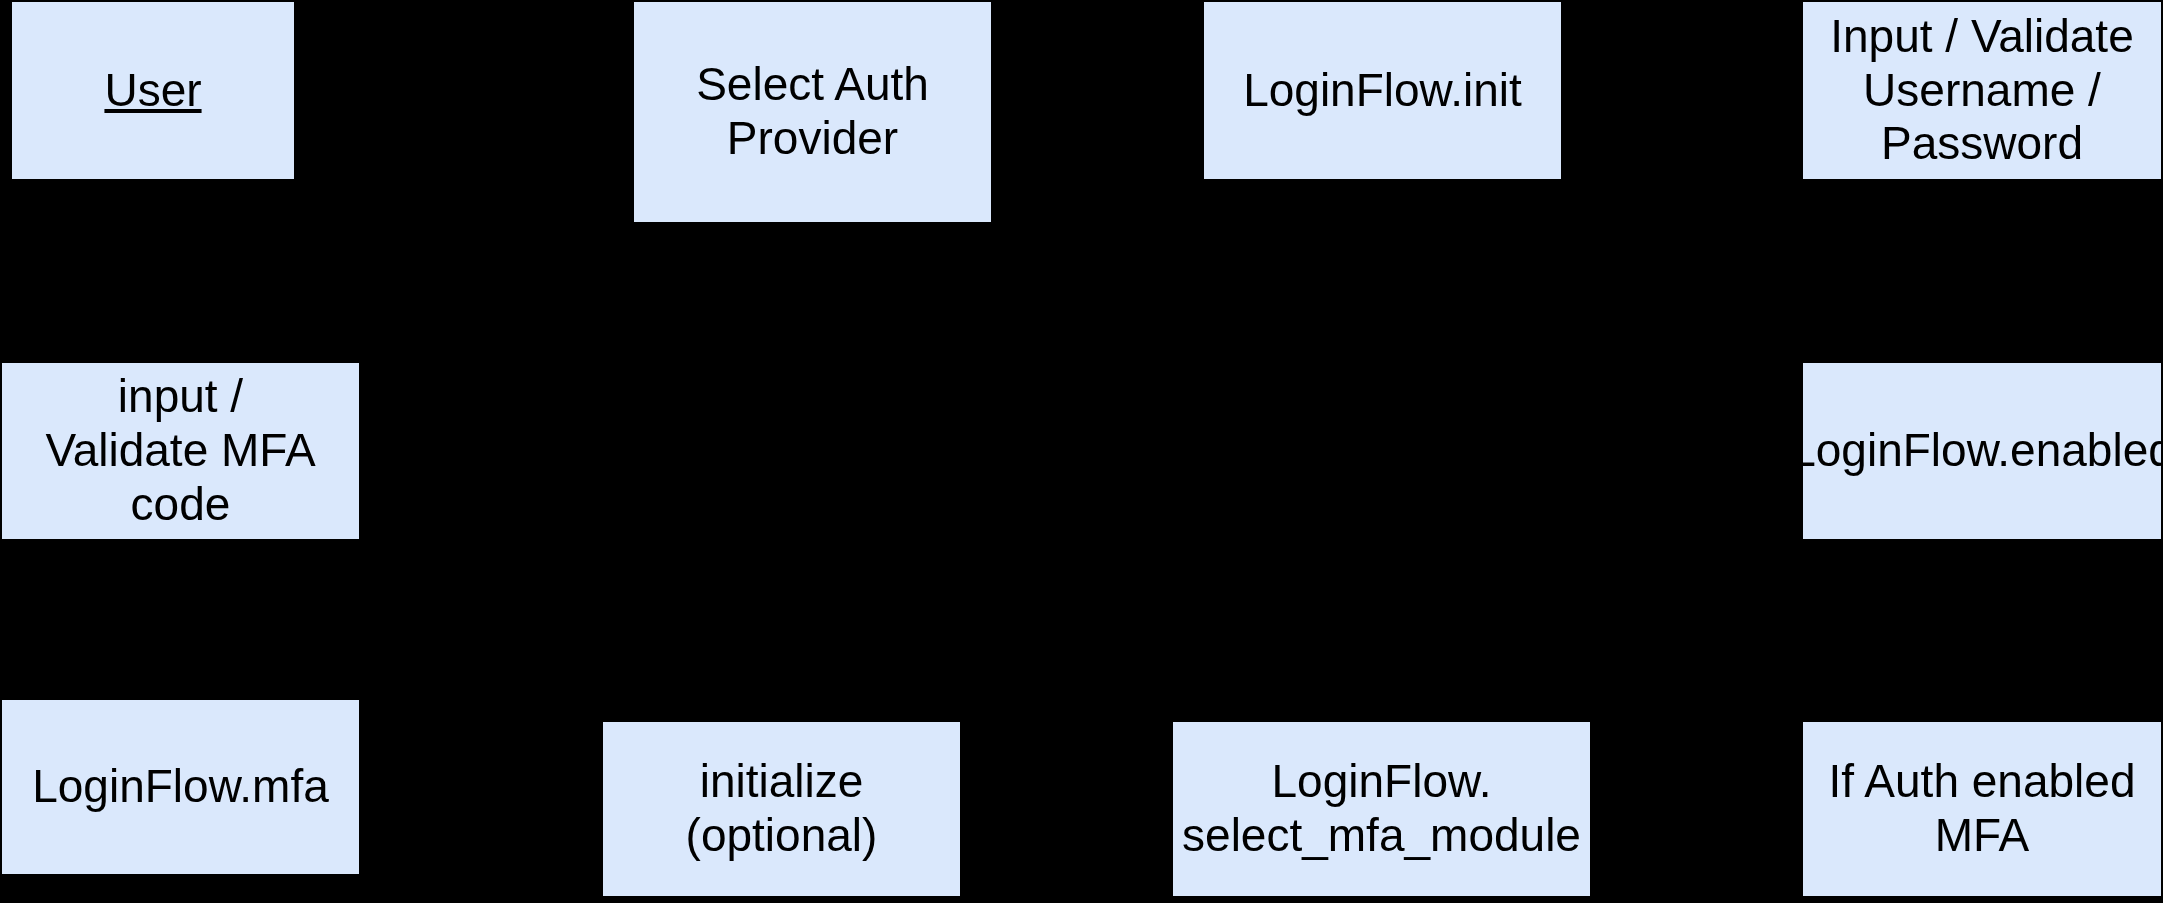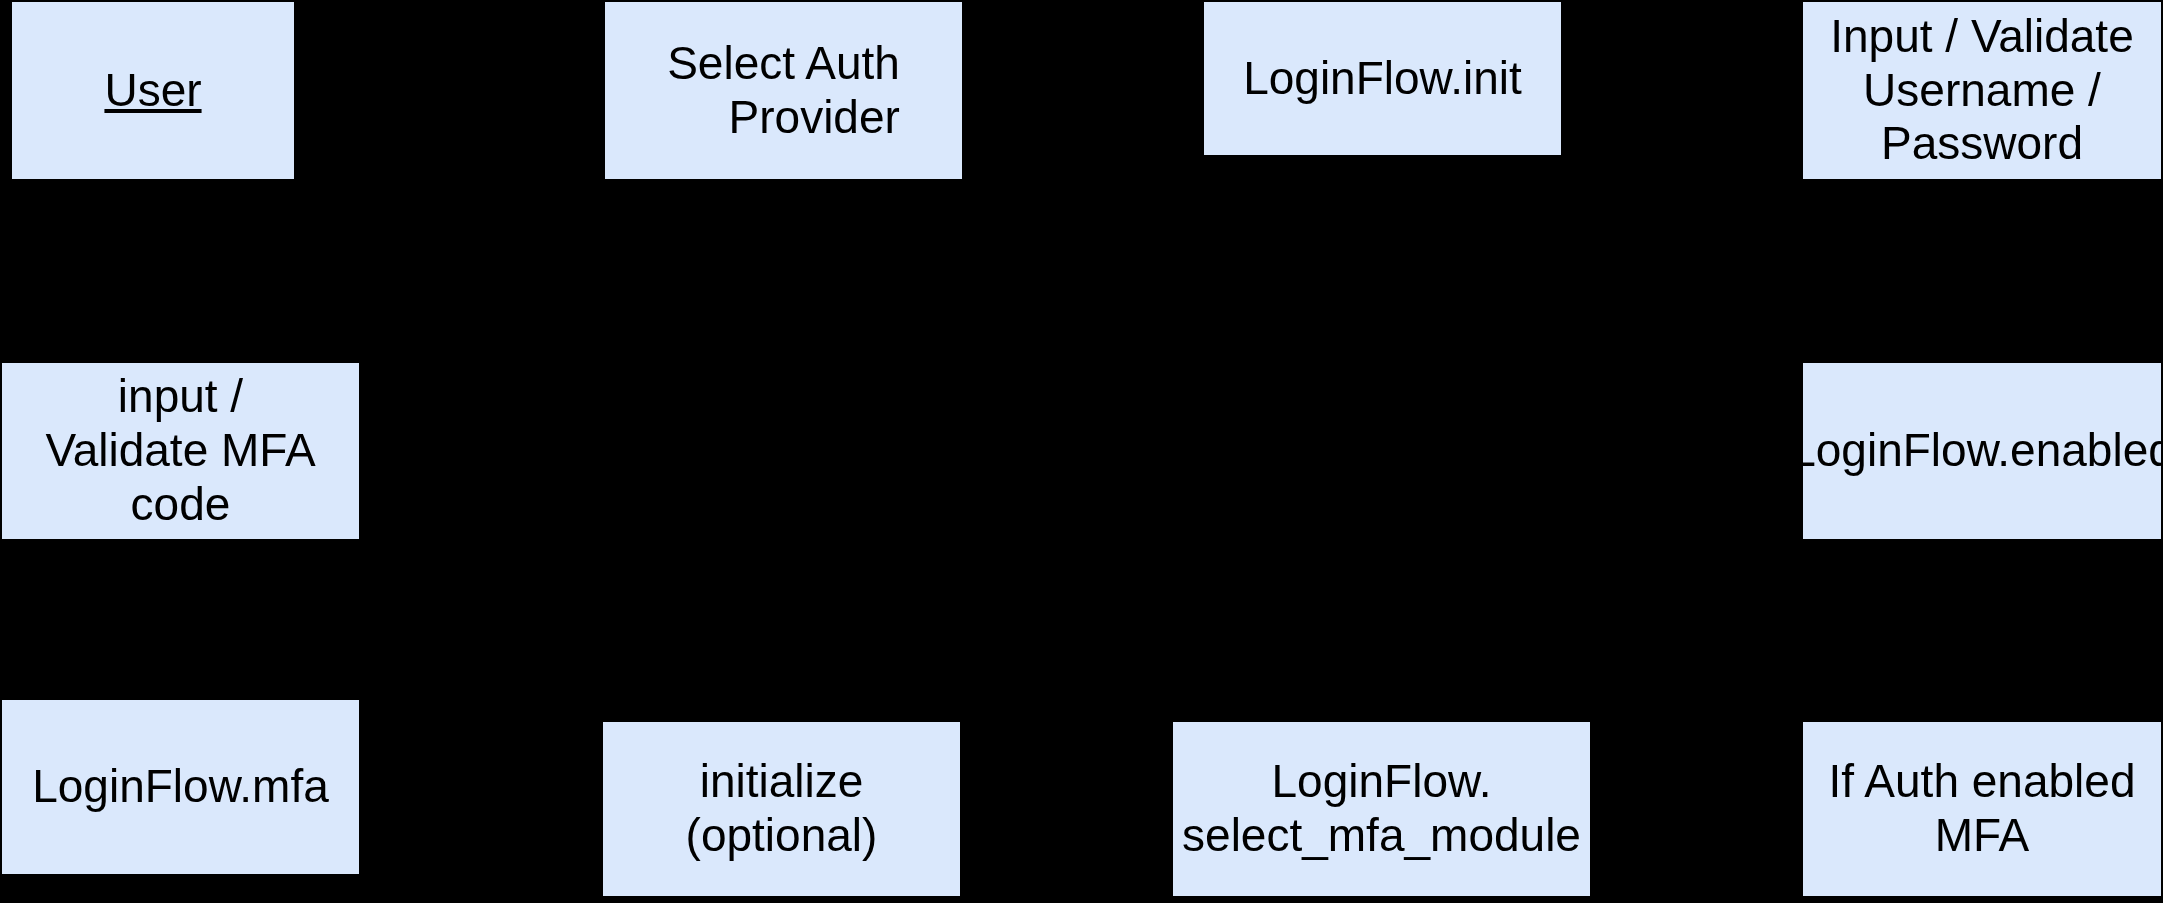--- a/index.html
+++ b/index.html
@@ -23,22 +23,22 @@
     align-items: center;
     justify-content: center;
     text-align: center;
     white-space: pre-line;
     font-size: 46px;
     line-height: 1.17;
     box-sizing: border-box;
   }
   
   .pos-user            { left: 12px;    top: 2px;   width: 282px; height: 177px; text-decoration: underline; }
-  .pos-select-auth     { left: 605px;  top: 2px;   width: 357px; height: 177px; text-align: right; }
-  .pos-init            { left: 1204px; top: 2px;   width: 357px; height: 153px; }
+  .pos-select-auth     { left: 634px;  top: 2px;   width: 357px; height: 220px; }
+  .pos-init            { left: 1204px; top: 2px;   width: 357px; height: 177px; }
   .pos-input-userpass  { left: 1803px; top: 2px;   width: 358px; height: 177px; }
   .pos-input-mfa       { left: 2px;    top: 363px; width: 357px; height: 176px; }
   .pos-finish          { left: 1803px; top: 363px; width: 358px; height: 176px; }
   .pos-mfa             { left: 2px;    top: 700px; width: 357px; height: 174px; }
   .pos-initialize      { left: 603px;  top: 722px; width: 357px; height: 174px; }
   .pos-select-module   { left: 1173px; top: 722px; width: 417px; height: 174px; }
   .pos-if-enabled      { left: 1803px; top: 722px; width: 358px; height: 174px; }
 </style>
 </head>
 <body>

